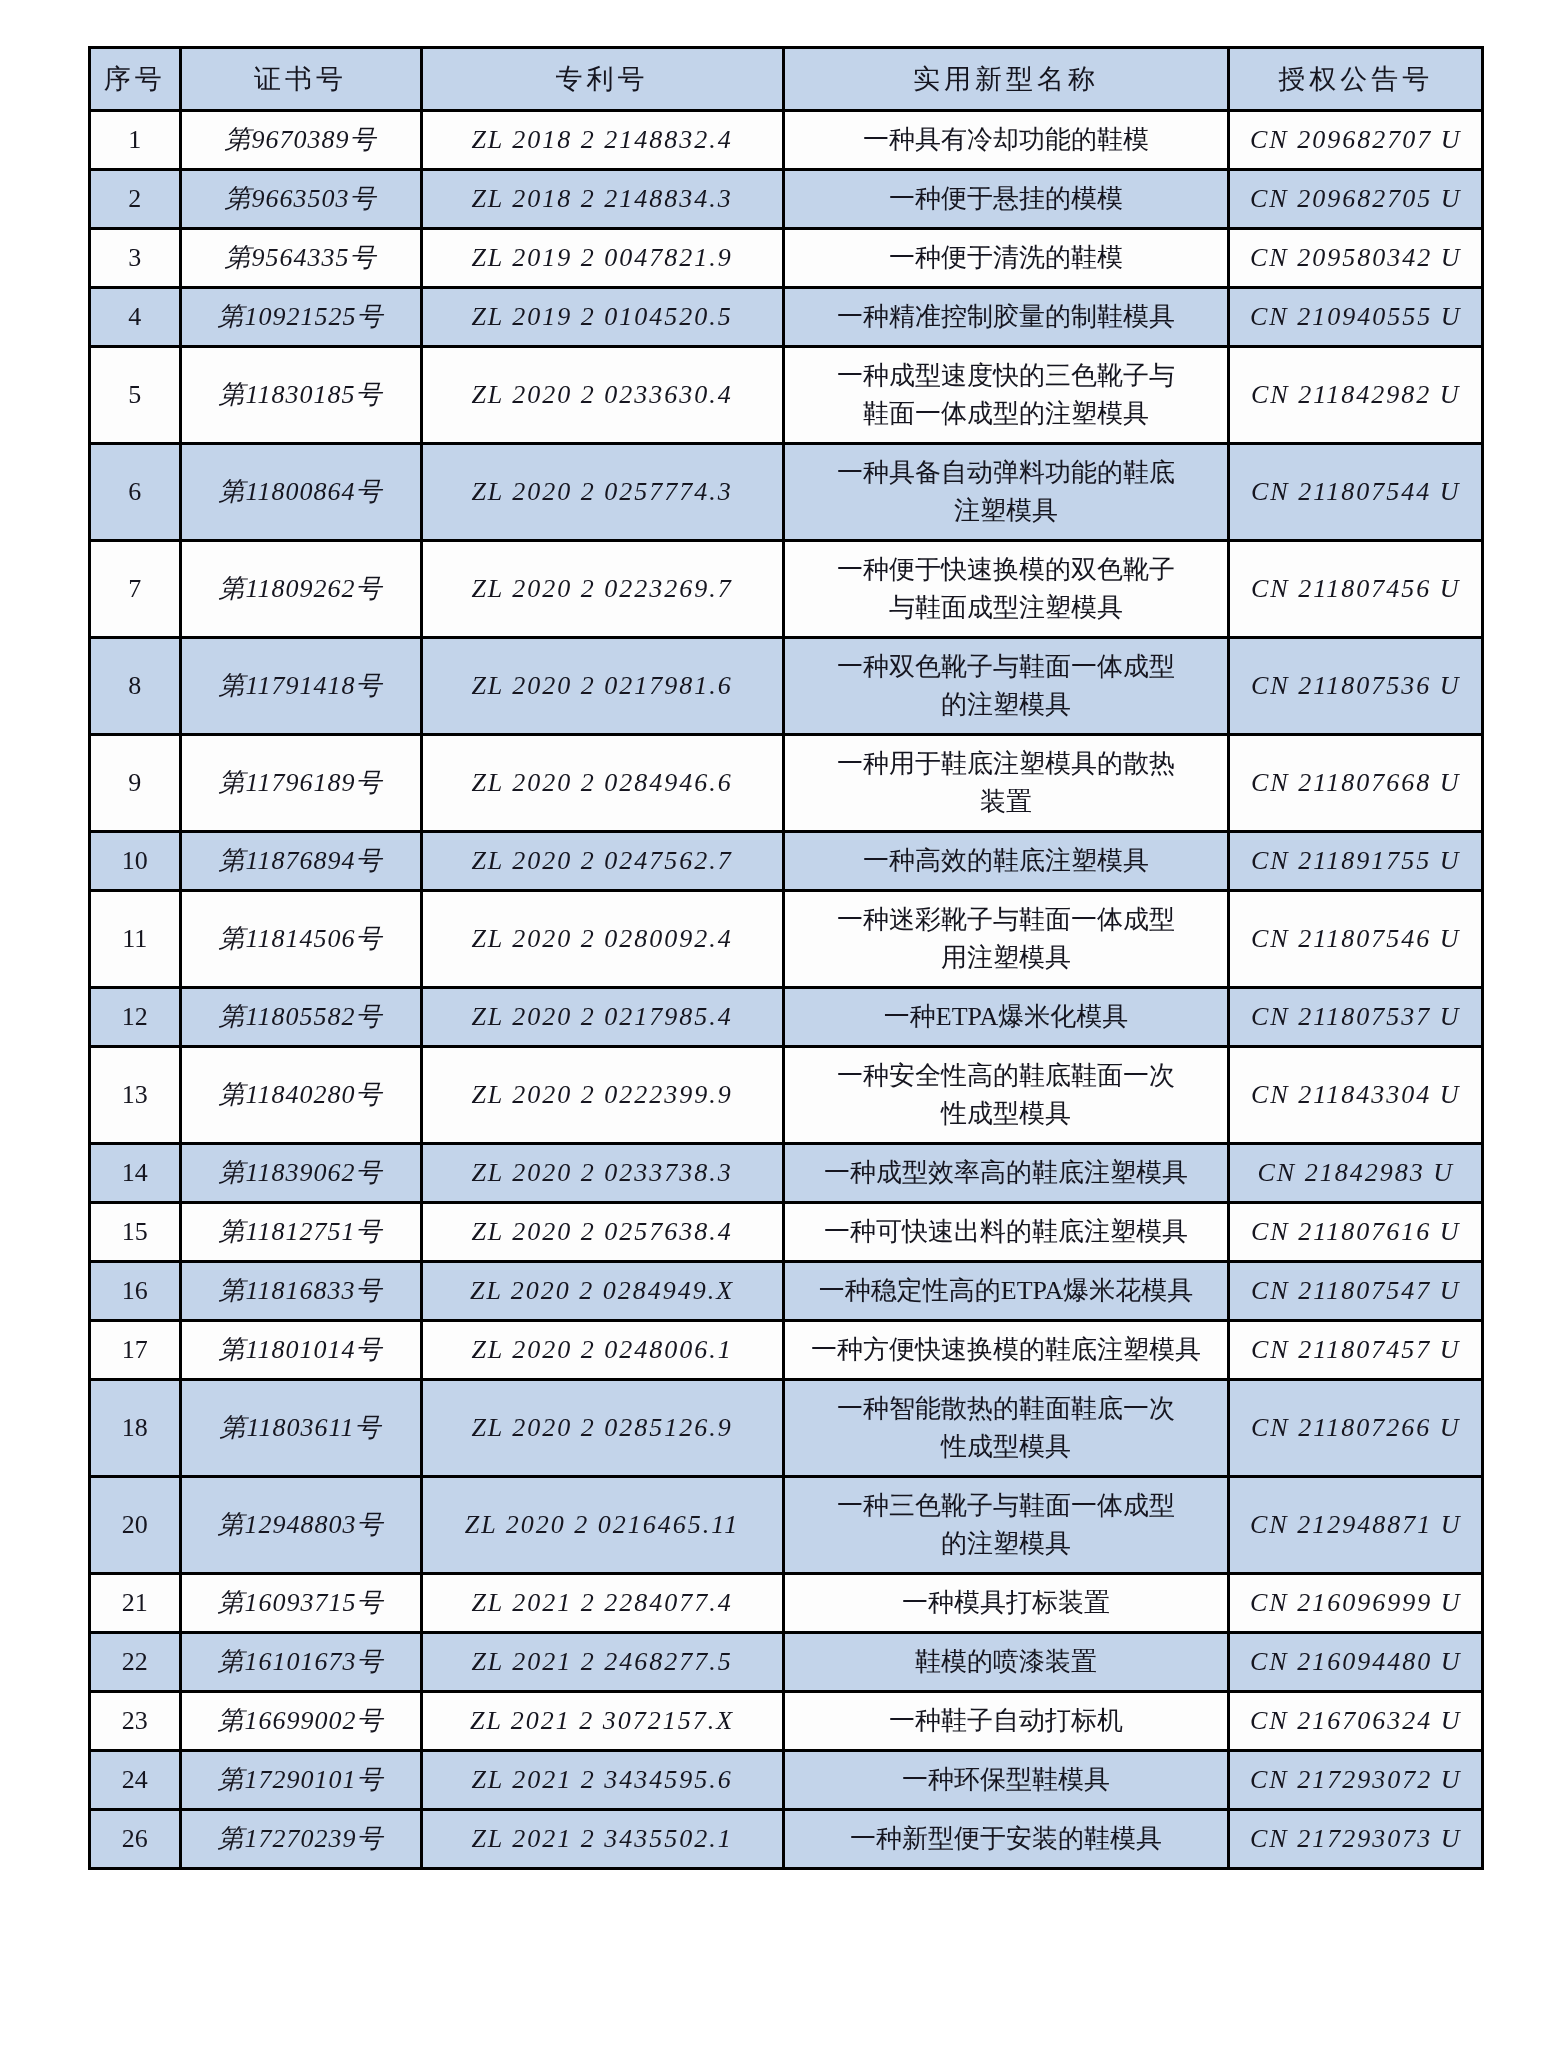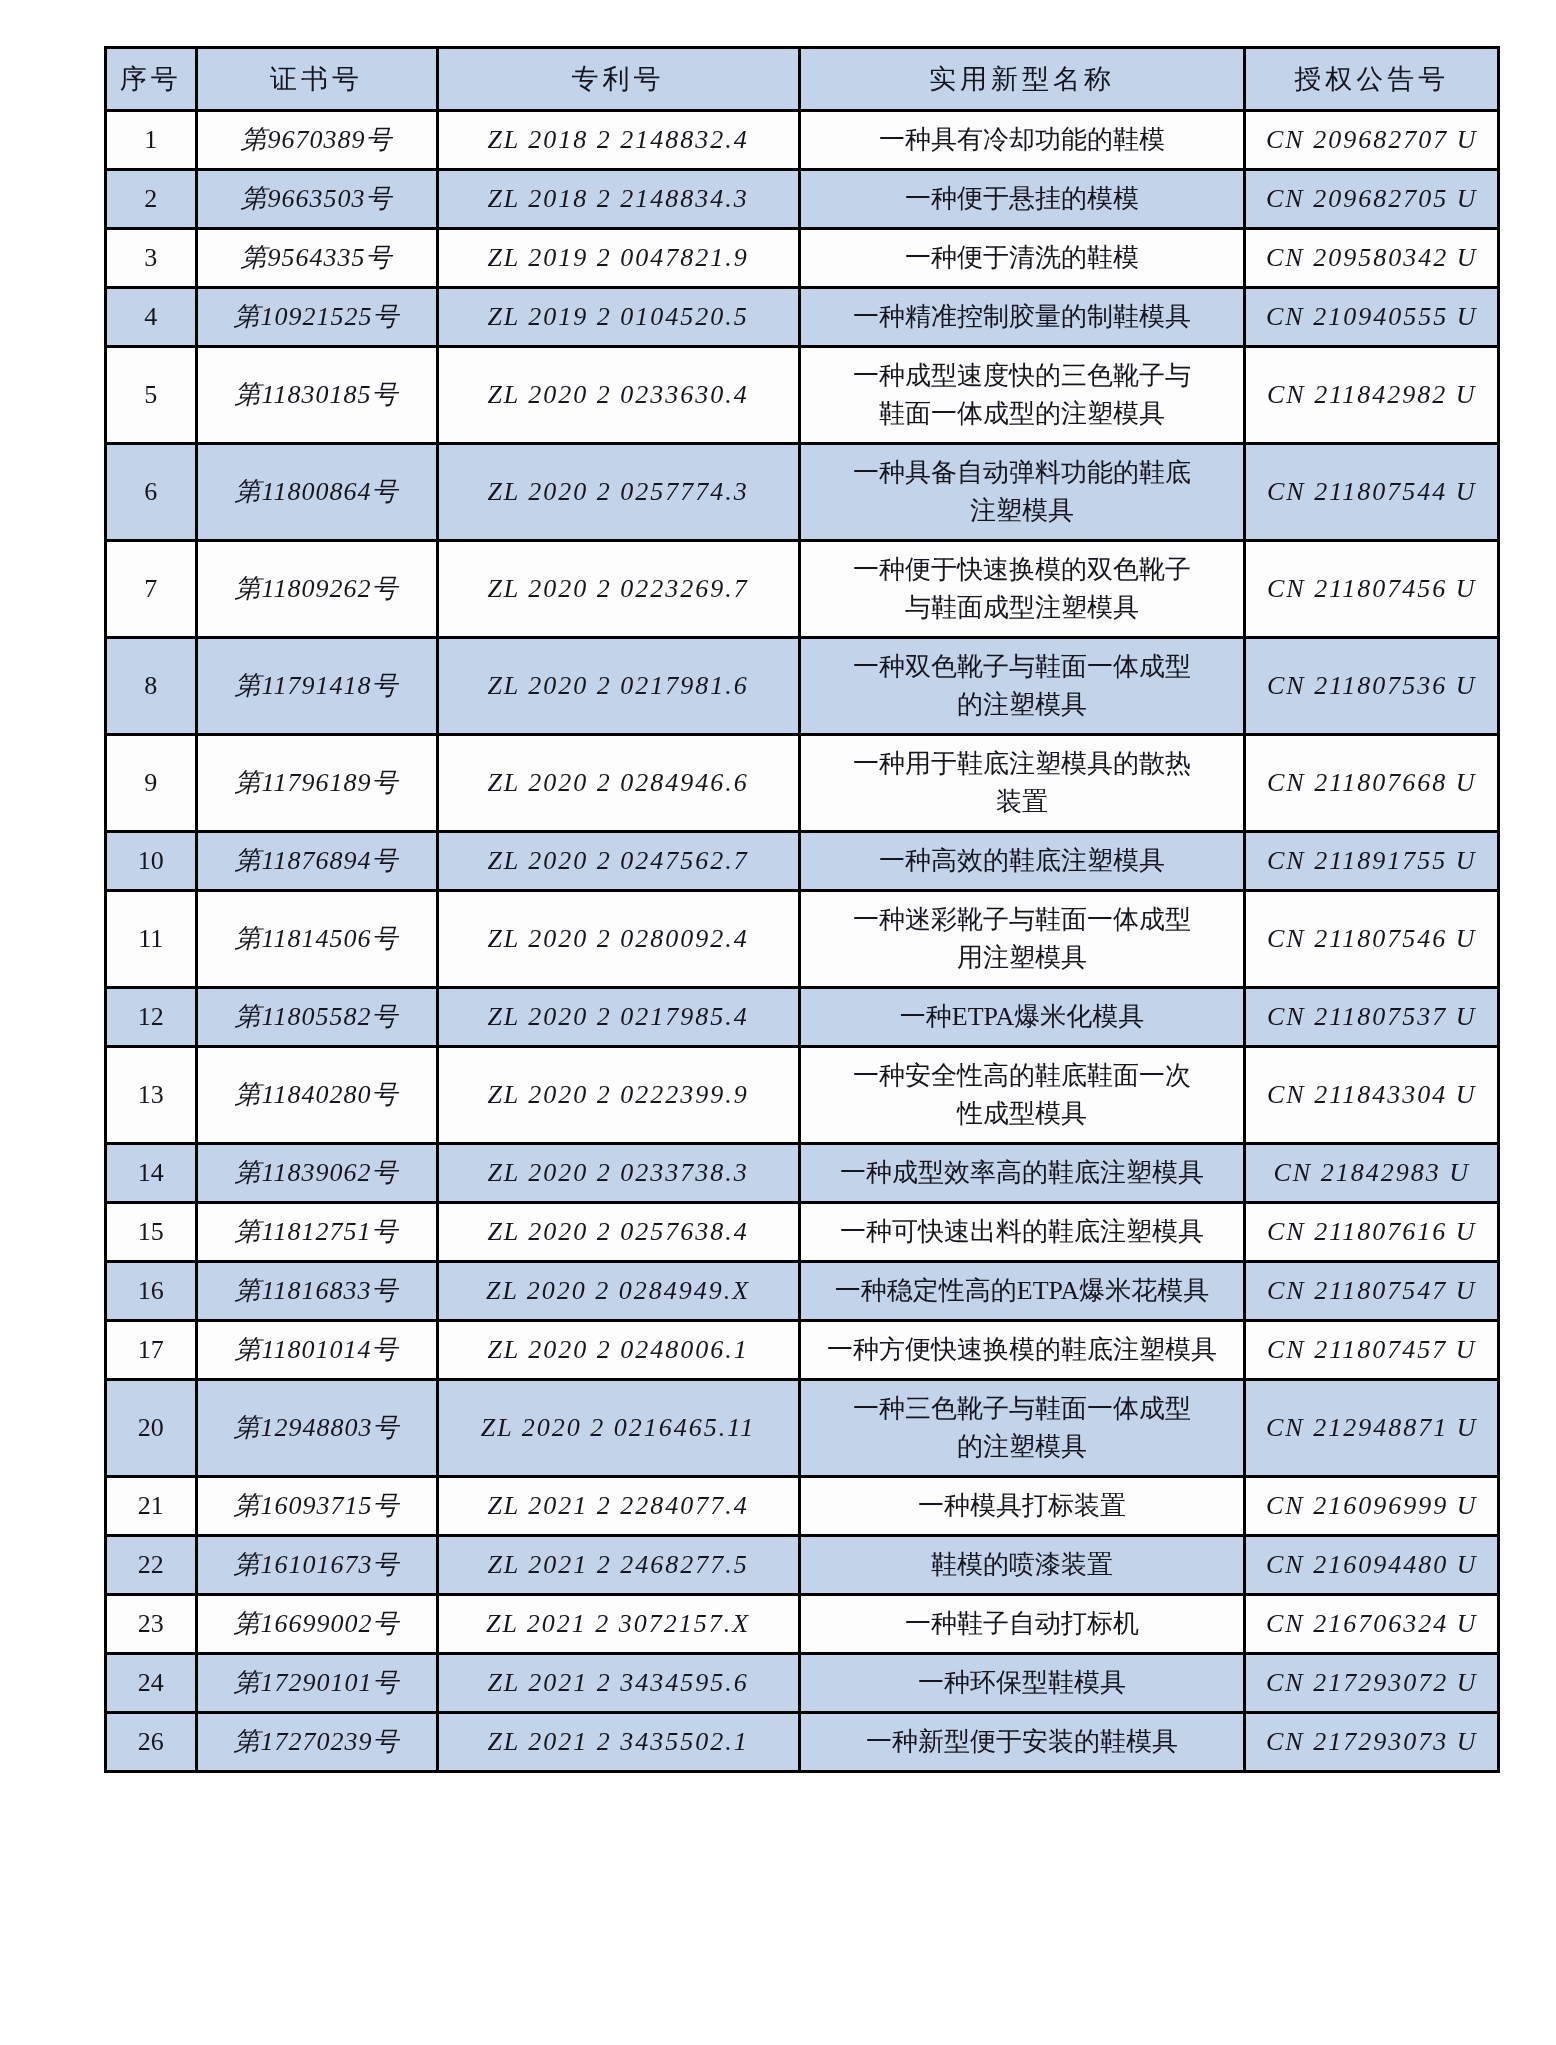--- a/index.html
+++ b/index.html
@@ -10,21 +10,21 @@
   }
   .page {
     position: relative;
     width: 1556px;
     height: 2045px;
     background: var(--page-bg, #ffffff);
     overflow: hidden;
   }
   table.patent-table {
     position: absolute;
-    left: 104px;
+    left: 88px;
     top: 46px;
     width: 1396px;
     border-collapse: collapse;
     table-layout: fixed;
     color: var(--text-color, #15151f);
   }
   table.patent-table th,
   table.patent-table td {
     border: 3px solid var(--border-color, #000000);
     text-align: center;
@@ -210,20 +210,28 @@
           <td class="cell-pub">CN 211807547 U</td>
         </tr>
         <tr>
           <td class="cell-no">17</td>
           <td class="cell-cert">第11801014号</td>
           <td class="cell-patent">ZL 2020 2 0248006.1</td>
           <td class="cell-name">一种方便快速换模的鞋底注塑模具</td>
           <td class="cell-pub">CN 211807457 U</td>
         </tr>
         <tr class="alt">
+          <td class="cell-no">18</td>
+          <td class="cell-cert">第11803611号</td>
+          <td class="cell-patent">ZL 2020 2 0285126.9</td>
+          <td class="cell-name">一种智能散热的鞋面鞋底一次
+性成型模具</td>
+          <td class="cell-pub">CN 211807266 U</td>
+        </tr>
+        <tr class="alt">
           <td class="cell-no">20</td>
           <td class="cell-cert">第12948803号</td>
           <td class="cell-patent">ZL 2020 2 0216465.11</td>
           <td class="cell-name">一种三色靴子与鞋面一体成型
 的注塑模具</td>
           <td class="cell-pub">CN 212948871 U</td>
         </tr>
         <tr>
           <td class="cell-no">21</td>
           <td class="cell-cert">第16093715号</td>

